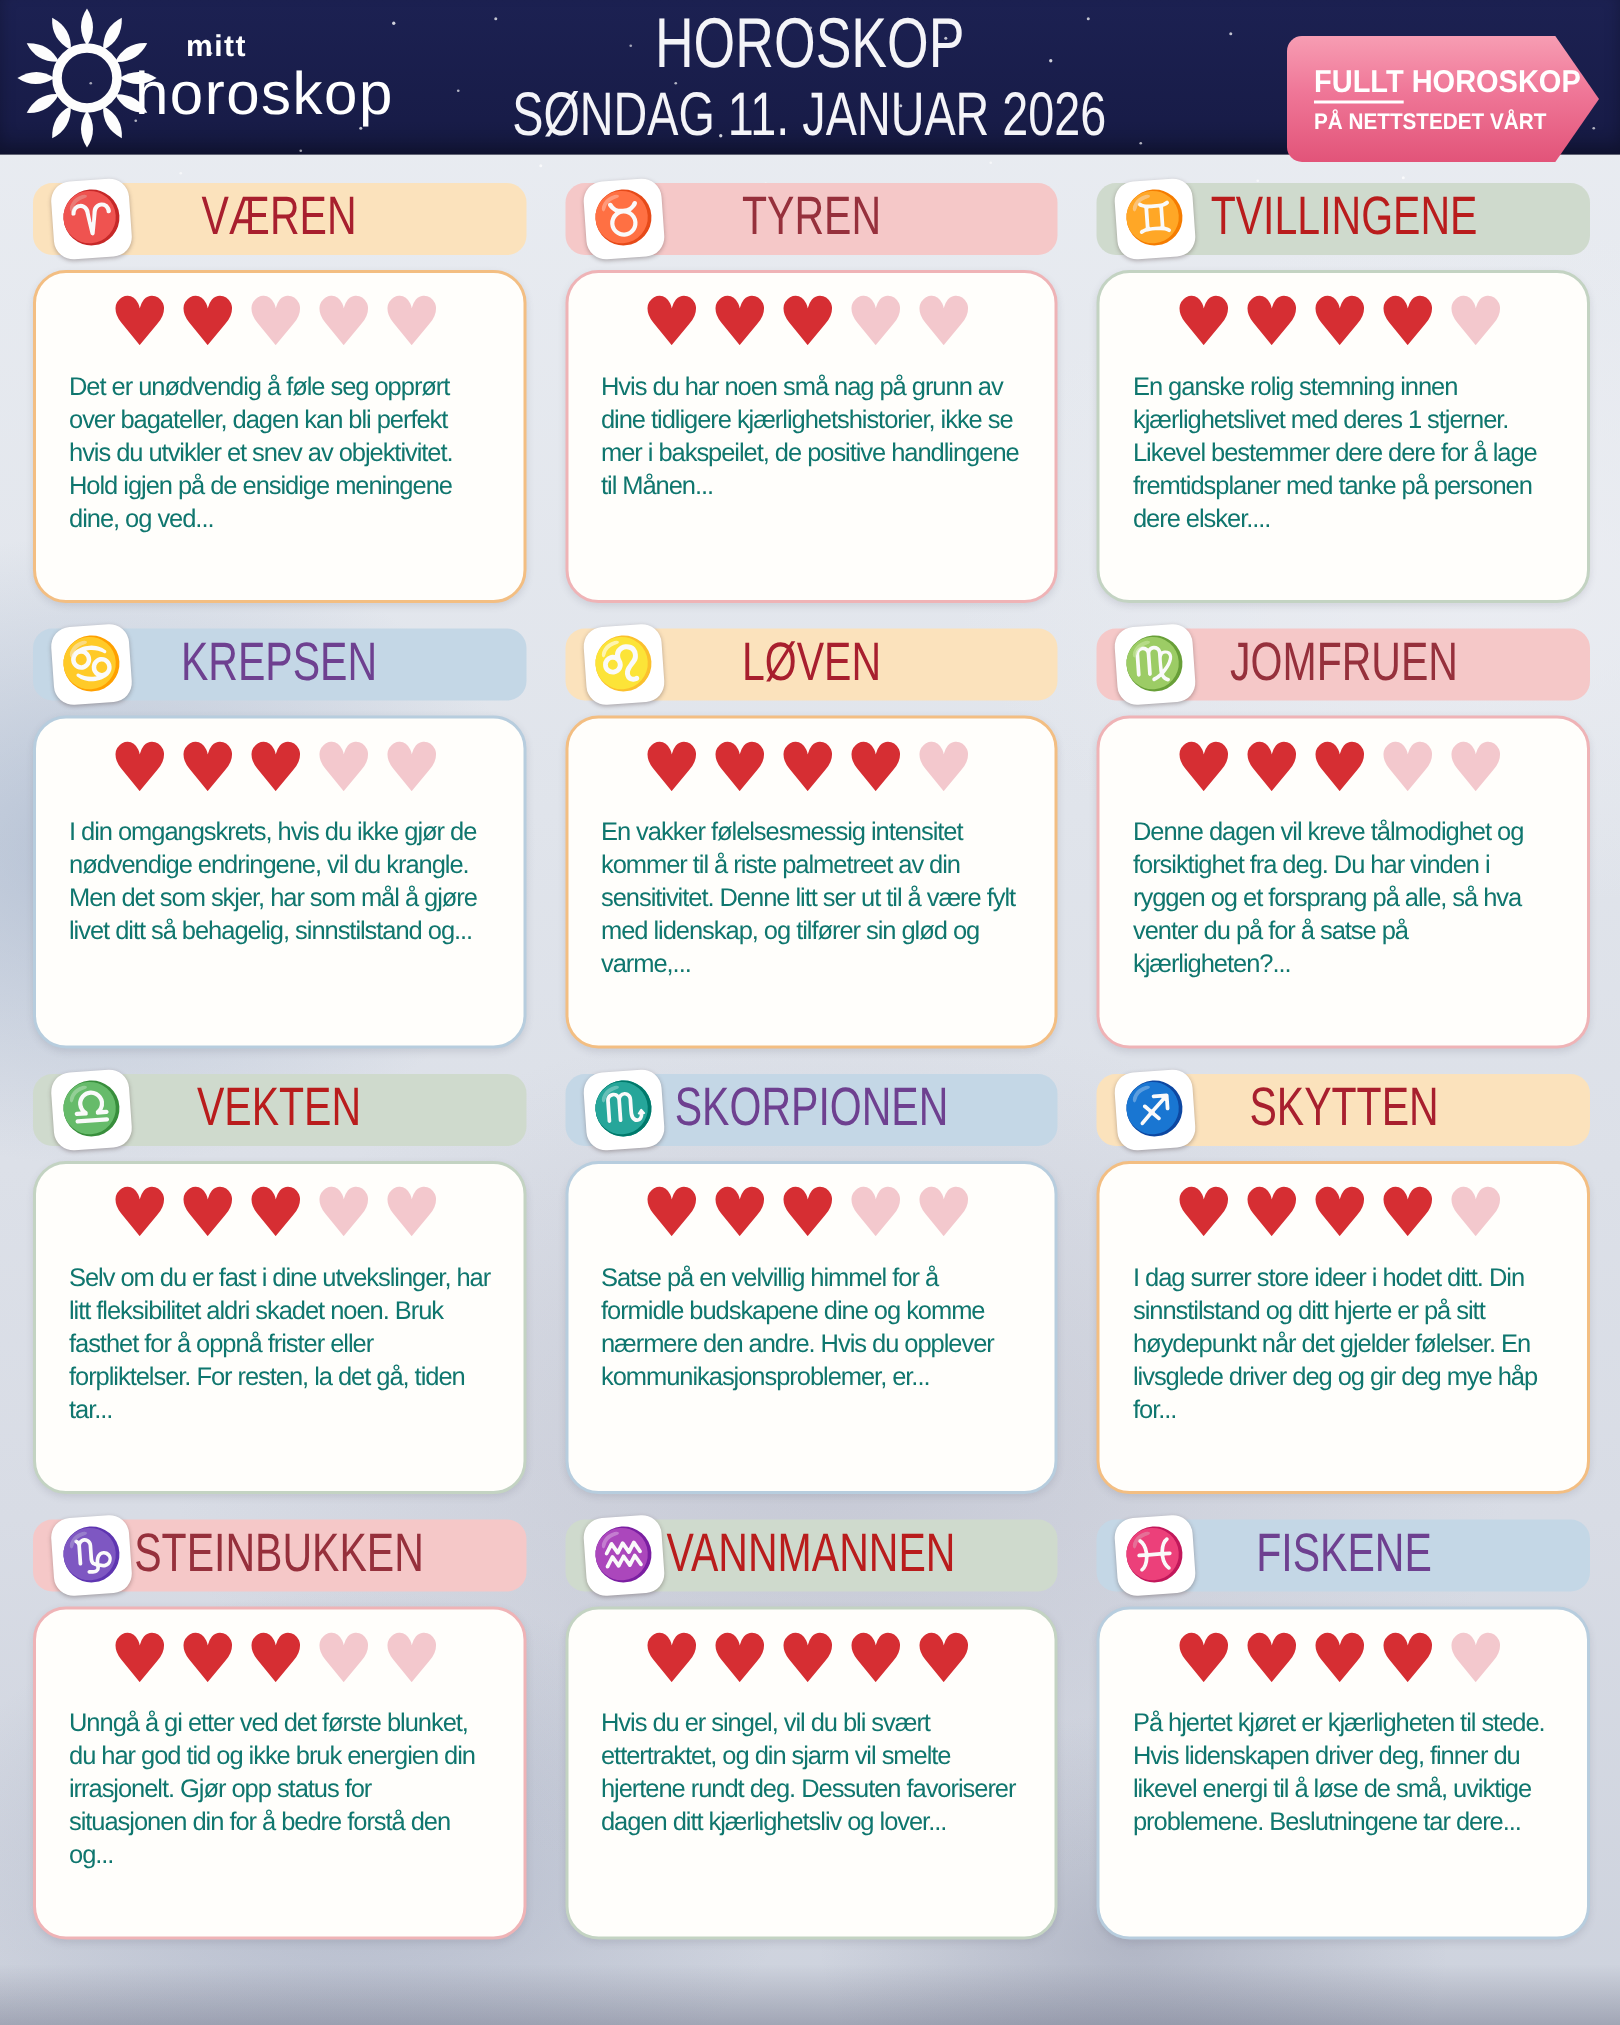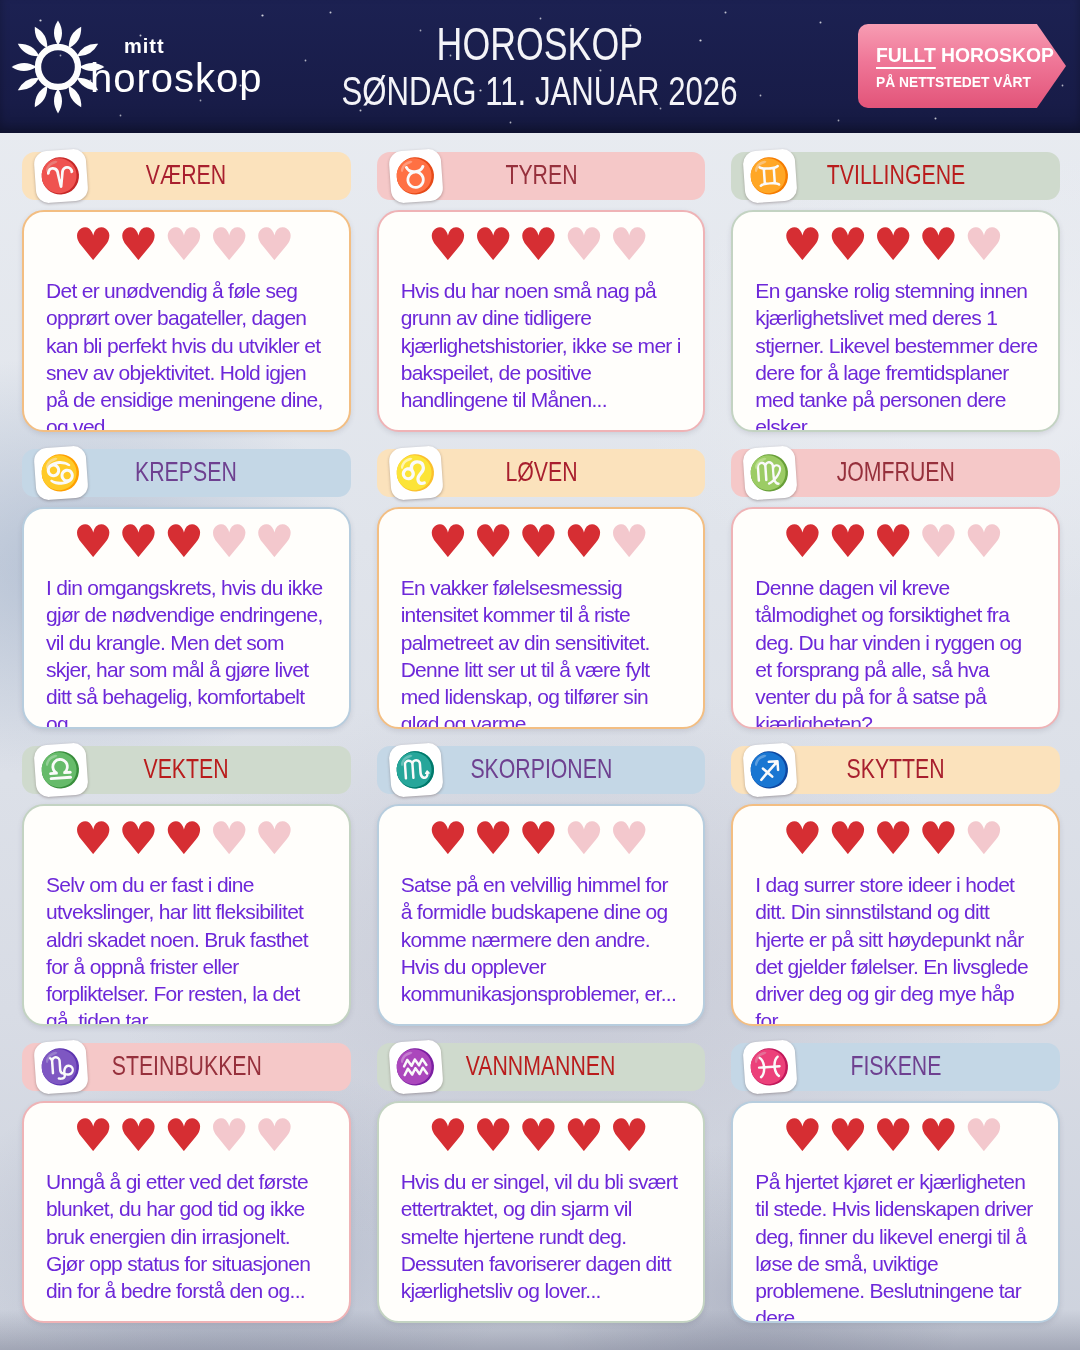--- a/index.html
+++ b/index.html
@@ -11,21 +11,21 @@
       radial-gradient(420px 300px at 6% 42%, rgba(140,160,190,.50), transparent 70%),
       radial-gradient(520px 330px at 92% 28%, rgba(236,238,243,.85), transparent 70%),
       radial-gradient(640px 420px at 52% 72%, rgba(152,152,172,.28), transparent 70%),
       radial-gradient(420px 260px at 22% 92%, rgba(120,130,160,.32), transparent 70%),
       radial-gradient(300px 220px at 70% 96%, rgba(110,115,140,.30), transparent 70%),
       linear-gradient(180deg,#EAEDF2 0%,#E0E4EB 40%,#D8DCE5 75%,#CDD2DD 100%);
   }
   .condense{display:inline-block;transform:scaleX(.76);transform-origin:center;white-space:nowrap;}
   
   .topbar{
-    position:relative;height:133px;background:linear-gradient(180deg,#1C2152 0%,#181C48 78%,#14183E 100%);
+    position:relative;height:103px;background:linear-gradient(180deg,#1C2152 0%,#181C48 78%,#14183E 100%);
     display:flex;align-items:center;box-shadow:inset 0 -6px 10px rgba(0,0,0,.25);
   }
   .stars{position:absolute;left:0;top:0;width:1px;height:1px;border-radius:50%;background:transparent;
     box-shadow:40px 20px 0 .6px #ffffffcc, 90px 80px 0 .4px #ffffffaa, 140px 35px 0 .5px #ffffffbb,
       200px 100px 0 .4px #ffffff99, 262px 15px 0 .6px #ffffffcc, 305px 60px 0 .4px #ffffffaa,
       360px 110px 0 .5px #ffffffbb, 420px 30px 0 .4px #ffffff99, 480px 90px 0 .6px #ffffffcc,
       540px 18px 0 .4px #ffffffaa, 600px 70px 0 .5px #ffffffbb, 660px 108px 0 .4px #ffffff99,
       700px 40px 0 .6px #ffffffcc, 760px 95px 0 .4px #ffffffaa, 820px 22px 0 .5px #ffffffbb,
       935px 118px 0 .5px #ffffffbb, 990px 105px 0 .4px #ffffff99, 1035px 28px 0 .6px #ffffffcc,
       1062px 85px 0 .4px #ffffffaa, 120px 115px 0 .4px #ffffff99, 330px 12px 0 .5px #ffffffbb,
@@ -57,29 +57,29 @@
     grid-auto-rows:280px;column-gap:26px;row-gap:17px;
   }
   .cell{display:flex;flex-direction:column;}
   .sign-header{position:relative;height:48px;border-radius:13px;flex:none;}
   .sticker{
     position:absolute;left:13px;top:50%;transform:translateY(-50%) rotate(-4deg);
     width:52px;height:52px;background:#fff;border-radius:13px;
     box-shadow:0 1px 3px rgba(60,40,40,.35);display:flex;align-items:center;justify-content:center;
   }
   .glyph{font-size:34px;font-weight:700;line-height:1;}
-  .sign-name{position:absolute;left:0;right:0;top:50%;transform:translateY(-54%);text-align:center;font-size:28px;font-weight:400;}
+  .sign-name{position:absolute;left:0;right:0;top:50%;transform:translateY(-54%);text-align:center;font-size:36px;font-weight:400;}
   .card{
     flex:1;margin-top:10px;background:#FFFEFB;border:2px solid;border-radius:22px;
     box-shadow:0 2px 5px rgba(80,80,100,.15);overflow:hidden;box-sizing:border-box;
   }
   .hearts{text-align:center;margin-top:10px;line-height:1;letter-spacing:5px;font-size:45px;font-family:"DejaVu Sans",sans-serif;}
   .heart.filled{color:#D62E33;}
   .heart.empty{color:#F3C8CD;}
-  .sign-text{margin:10px 20px 0 22px;font-size:21px;letter-spacing:-0.7px;line-height:1.3;color:#6d28d9;}
+  .sign-text{margin:10px 20px 0 22px;font-size:17px;letter-spacing:-0.7px;line-height:1.3;color:#0f766e;}
   
   .theme-orange .sign-header{background:#FBE2BC;}
   .theme-orange .sign-name{color:#A81F2E;}
   .theme-orange .card{border-color:#F3BE82;}
   .theme-pink .sign-header{background:#F5C8C8;}
   .theme-pink .sign-name{color:#96303C;}
   .theme-pink .card{border-color:#EFB3B6;}
   .theme-green .sign-header{background:#CFDACD;}
   .theme-green .sign-name{color:#b91c1c;}
   .theme-green .card{border-color:#C3D3C2;}
@@ -164,21 +164,21 @@
   </section>
     <section class="cell theme-blue">
     <div class="sign-header">
       <span class="sticker">
           <span class="glyph" style="color: rgb(128, 84, 168);">♋</span>
         </span>
       <span class="sign-name"><span class="condense sign-name-text">KREPSEN</span></span>
     </div>
     <article class="card">
       <div class="hearts"><span class="heart filled">♥</span><span class="heart filled">♥</span><span class="heart filled">♥</span><span class="heart empty">♥</span><span class="heart empty">♥</span></div>
-      <p class="sign-text">I din omgangskrets, hvis du ikke gjør de nødvendige endringene, vil du krangle. Men det som skjer, har som mål å gjøre livet ditt så behagelig, komfortabelt og...</p>
+      <p class="sign-text">I din omgangskrets, hvis du ikke gjør de nødvendige endringene, vil du krangle. Men det som skjer, har som mål å gjøre livet ditt så behagelig, sinnstilstand og...</p>
     </article>
   </section>
     <section class="cell theme-orange">
     <div class="sign-header">
       <span class="sticker">
           <span class="glyph" style="color: rgb(194, 38, 51);">♌</span>
         </span>
       <span class="sign-name"><span class="condense sign-name-text">LØVEN</span></span>
     </div>
     <article class="card">

